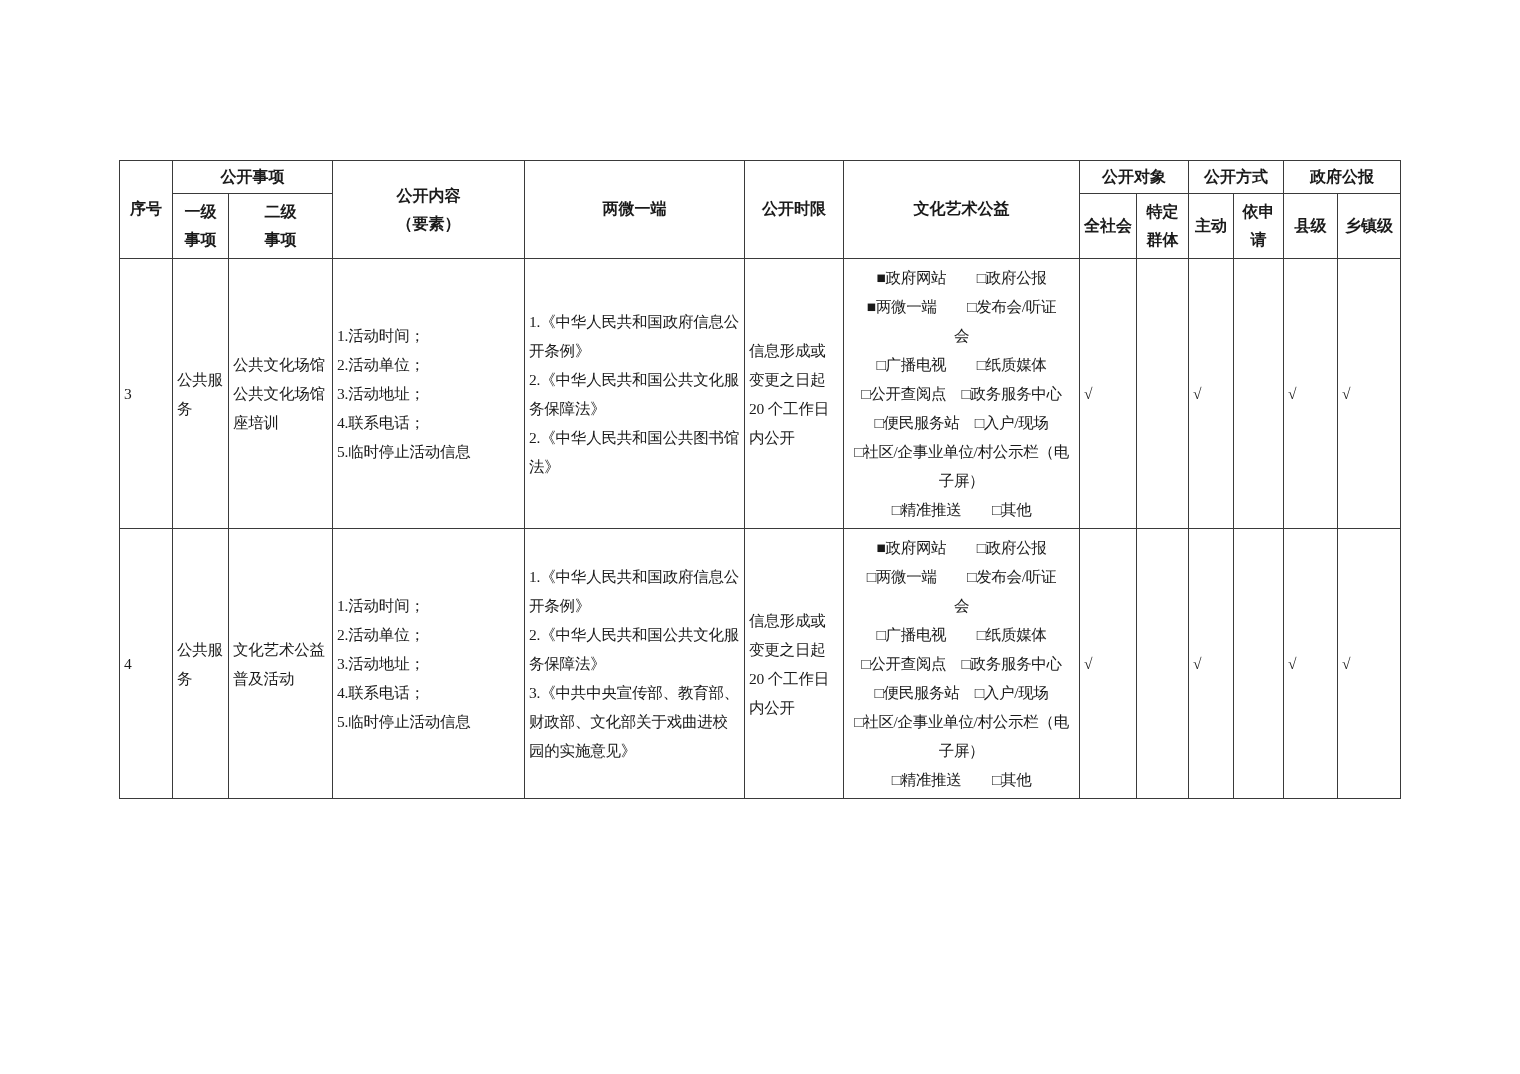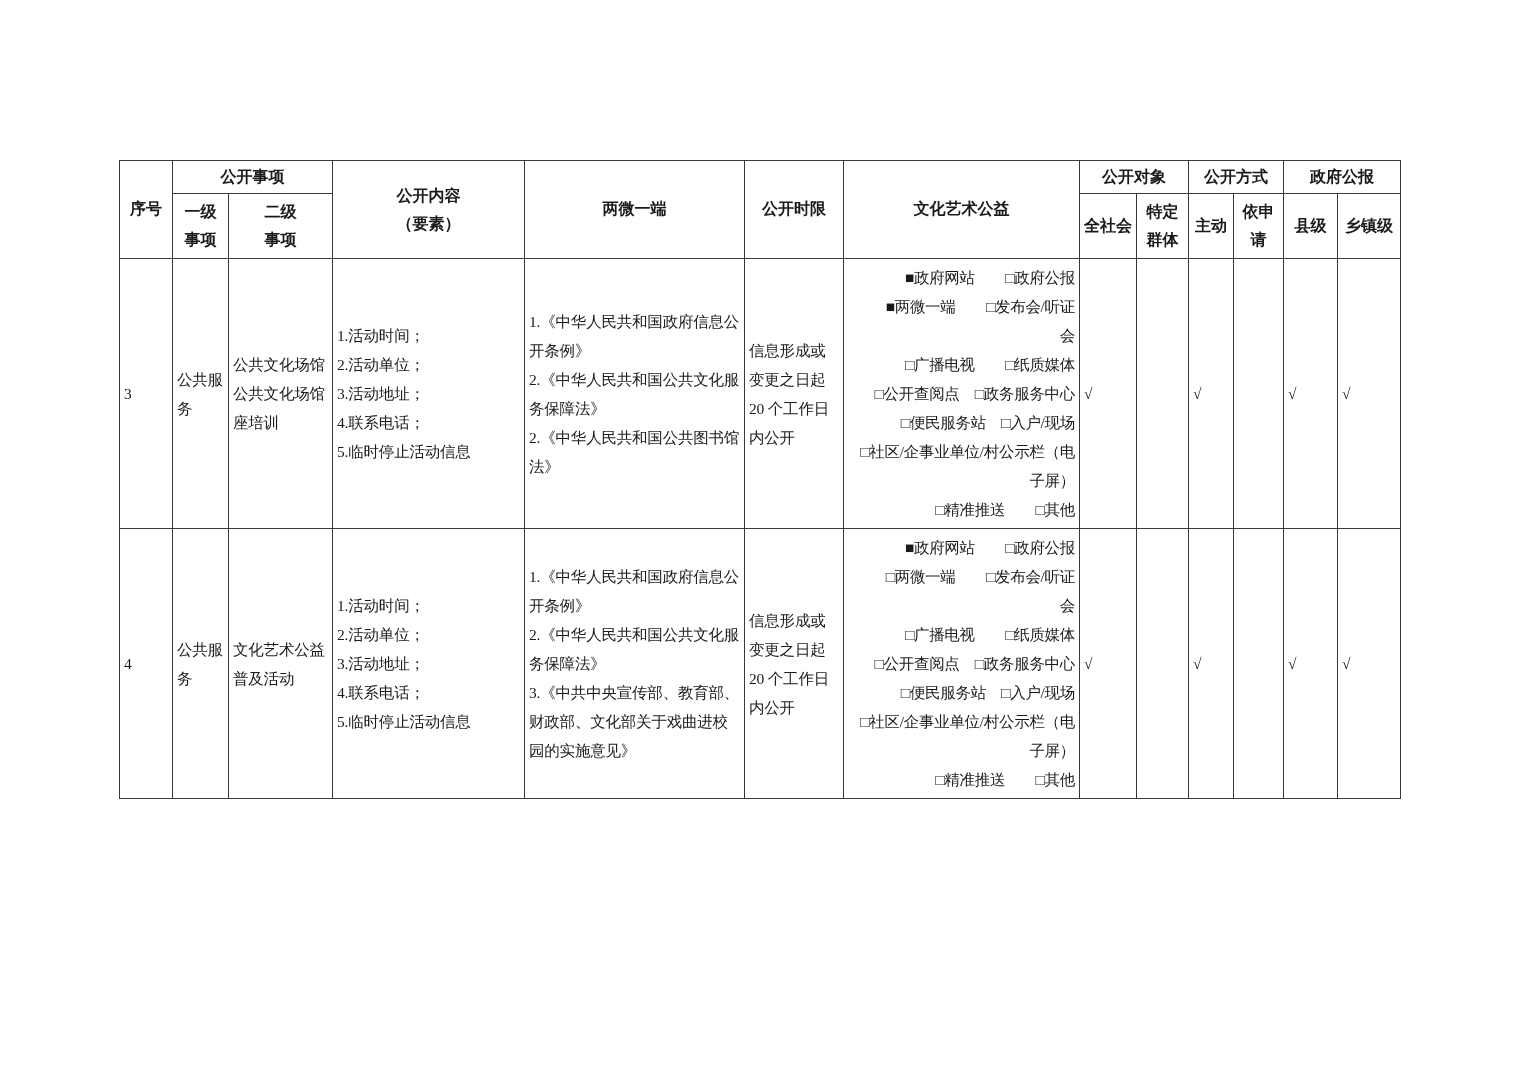--- a/index.html
+++ b/index.html
@@ -16,21 +16,21 @@
   }
   table.grid th{font-weight:bold;text-align:center;font-size:16px;}
   tr.h1{height:33px;}
   tr.h2{height:62px;}
   tr.r3{height:268px;}
   tr.r4{height:266px;}
   .hline{line-height:28px;white-space:pre;}
   .txt{text-align:left;padding-left:4px;padding-right:2px;}
   .txt .tline{line-height:29px;white-space:pre;letter-spacing:-0.2px;}
   .num{text-align:left;padding-left:3px;}
-  .chan{text-align:right;padding-left:4px;}
+  .chan{text-align:center;padding-left:4px;}
   .chan .tline{line-height:29px;white-space:pre;letter-spacing:-0.3px;}
   .check{text-align:left;padding-left:7px;font-size:15px;}
 </style>
 </head>
 <body>
 
 <div class="sheet">
   <table class="grid">
     <colgroup>
       <col style="width:53px">

